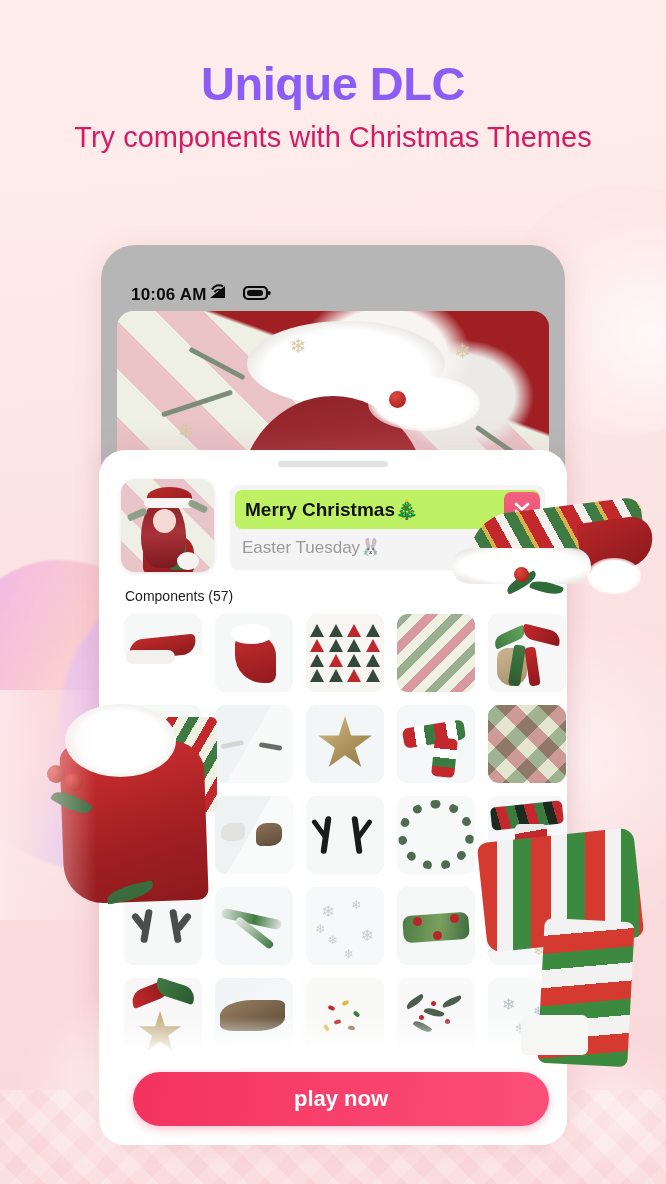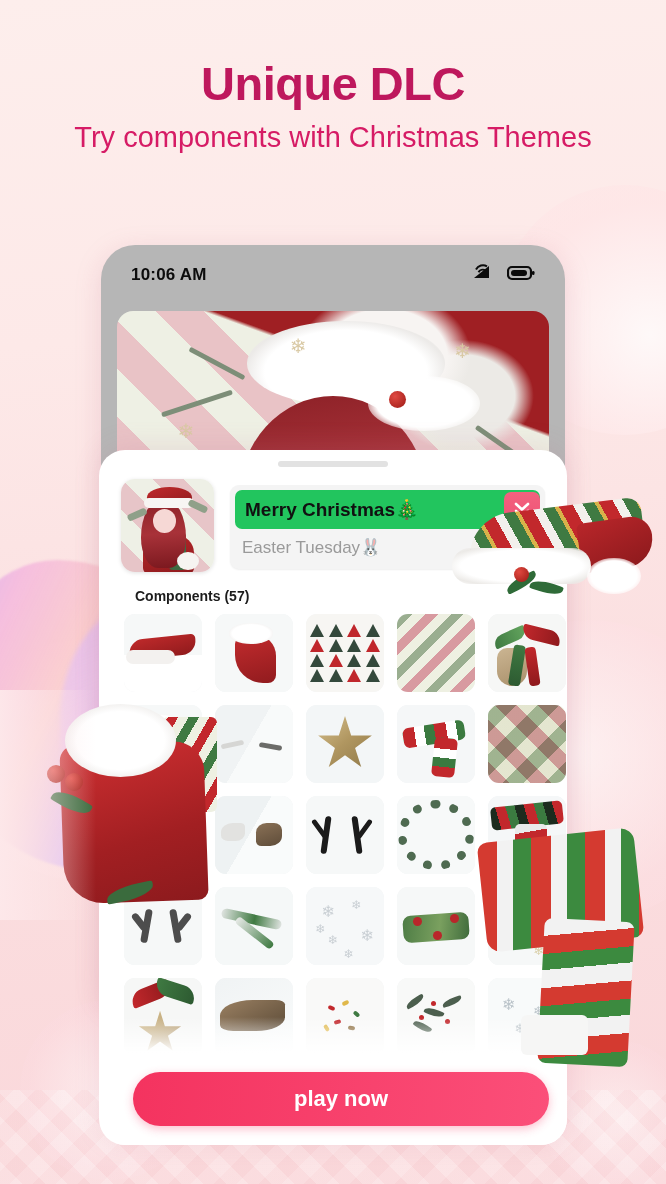--- a/index.html
+++ b/index.html
@@ -43,31 +43,31 @@
   .diamond-field{
     position:absolute;left:0;top:1090px;width:666px;height:94px;
     background:
       repeating-linear-gradient(45deg,rgba(255,255,255,.24) 0 16px,rgba(248,210,214,.16) 16px 32px),
       repeating-linear-gradient(-45deg,rgba(255,255,255,.2) 0 16px,rgba(248,210,214,.12) 16px 32px);
     opacity:.85;
   }
 
   
   .headline-wrap{position:absolute;left:0;top:60px;width:666px;text-align:center;z-index:6;}
-  .headline{font-size:47px;font-weight:bold;color:#be185d;letter-spacing:-.5px;line-height:1;margin:0;}
+  .headline{font-size:47px;font-weight:bold;color:#8b5cf6;letter-spacing:-.5px;line-height:1;margin:0;}
   .subhead{font-size:29px;color:#d61b65;margin:16px 0 0;font-weight:normal;line-height:1;}
 
   
   .phone{
     position:absolute;left:101px;top:245px;width:464px;height:760px;
     background:#b6b6b6;border-radius:34px 34px 26px 26px;
     box-shadow:0 6px 26px rgba(190,120,140,.22);
     overflow:hidden;z-index:3;
   }
-  .statusbar{height:60px;display:flex;align-items:center;justify-content:space-between;padding:0 30px;}
+  .statusbar{height:60px;display:flex;align-items:center;padding:0 30px;margin-top:20px;}
   .clock{font-size:17px;font-weight:bold;color:#0c0c0c;letter-spacing:.2px;}
   .status-icons{display:flex;align-items:center;gap:14px;}
   .banner{
     position:absolute;left:16px;top:66px;right:16px;height:250px;border-radius:16px;overflow:hidden;
     background:
       radial-gradient(ellipse 120px 90px at 62% 18%,#f7f4f2 0 52%,rgba(247,244,242,0) 72%),
       radial-gradient(ellipse 95px 75px at 80% 34%,#eceae6 0 55%,rgba(236,234,230,0) 75%),
       linear-gradient(200deg,#9f1f23 0 30%,rgba(159,31,35,0) 31%),
       repeating-linear-gradient(45deg,#e9c3c6 0 34px,#eef0e4 34px 68px),
       repeating-linear-gradient(-45deg,#e9c3c6 0 34px,#eef0e4 34px 68px);
@@ -126,33 +126,33 @@
     background:linear-gradient(165deg,#b8282b,#8e1a1d);}
   .av-green{position:absolute;left:52%;top:58%;width:18%;height:40%;background:#3f6b43;border-radius:4px;}
   .av-puff{position:absolute;left:60%;top:78%;width:24%;height:20%;border-radius:50%;background:#f6f4f1;}
   .av-leaf{position:absolute;background:#8fa089;border-radius:3px;}
 
   .sel-wrap{flex:1;margin-top:6px;}
   .sel-box{
     background:#f4f4f4;border-radius:9px;padding:0;overflow:hidden;
     box-shadow:0 1px 2px rgba(0,0,0,.07);
   }
-  .sel-top{display:flex;align-items:center;background:#22c55e;border-radius:7px;margin:5px;}
+  .sel-top{display:flex;align-items:center;background:#bef264;border-radius:7px;margin:5px;}
   .sel-value{
     flex:1;font-size:19px;font-weight:bold;color:#111;padding:8px 6px 8px 10px;white-space:nowrap;
   }
   .chev-btn{
     width:36px;height:36px;border-radius:7px;flex:none;margin-right:0;
     background:linear-gradient(180deg,#f2627f,#ef5074);
     display:flex;align-items:center;justify-content:center;
   }
   .chev-btn svg{display:block;}
   .sel-alt{font-size:17px;color:#9a9a9a;padding:3px 12px 11px 12px;white-space:nowrap;}
 
-  .comp-label{font-size:14px;font-weight:bold;color:#1c1c1c;padding:16px 0 0 26px;margin-left:10px;}
+  .comp-label{font-size:14px;font-weight:normal;color:#1c1c1c;padding:16px 0 0 26px;}
 
   .grid{
     display:grid;grid-template-columns:repeat(5,78px);gap:13px;
     padding:10px 0 0 25px;
   }
   .cell{
     width:78px;height:78px;border-radius:11px;overflow:hidden;position:relative;
     background:#f2f4f5;
   }
 

